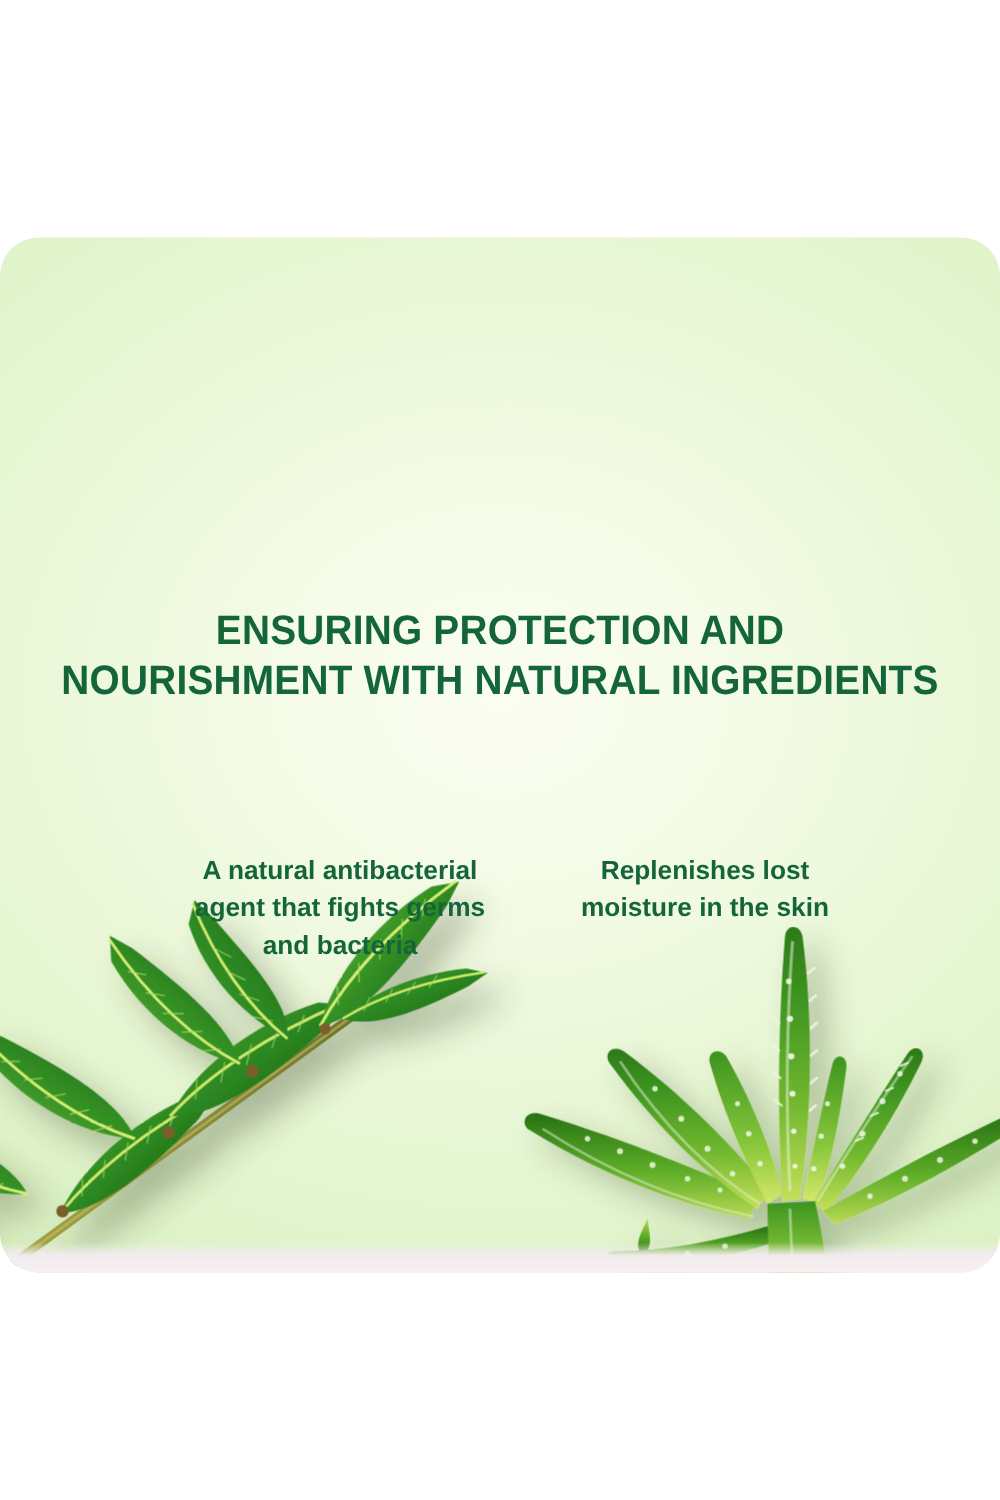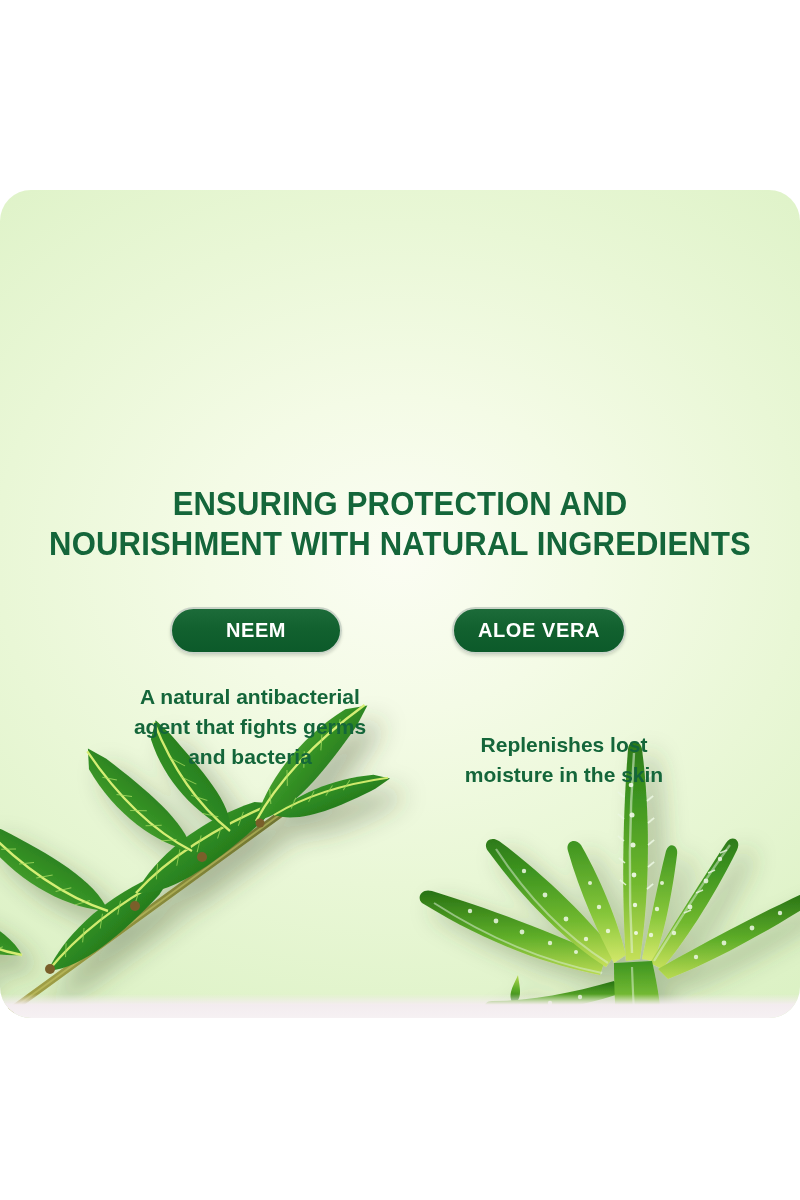--- a/index.html
+++ b/index.html
@@ -111,22 +111,22 @@
   .desc {
     position: absolute;
     top: 0;
     text-align: center;
     color: #14663a;
     font-family: "Liberation Sans", sans-serif;
     font-weight: 700;
     font-size: 21px;
     line-height: 30px;
   }
-  .desc-neem { left: 120px; width: 260px; }
-  .desc-aloe { left: 440px; width: 248px; margin-top: 48px; }
+  .desc-neem { left: 142px; width: 260px; }
+  .desc-aloe { left: 440px; width: 248px; }
 
   
   .neem {
     position: absolute;
     left: -70px;
     top: 465px;
     width: 560px;
     height: 400px;
     z-index: 4;
   }
@@ -419,24 +419,20 @@
       </svg>
     </div>
 
     <div class="banner-floor"></div>
 
     <h1 class="heading">
       <span class="line">ENSURING PROTECTION AND</span>
       <span class="line">NOURISHMENT WITH NATURAL INGREDIENTS</span>
     </h1>
 
-    <div class="pills">
-      <div class="pill pill-neem">NEEM</div>
-      <div class="pill pill-aloe">ALOE VERA</div>
-    </div>
 
     <div class="descs">
       <div class="desc desc-neem">A natural antibacterial agent that fights germs and bacteria</div>
       <div class="desc desc-aloe">Replenishes lost moisture in the skin</div>
     </div>
 
   </div>
 </div>
 
 </body></html>

